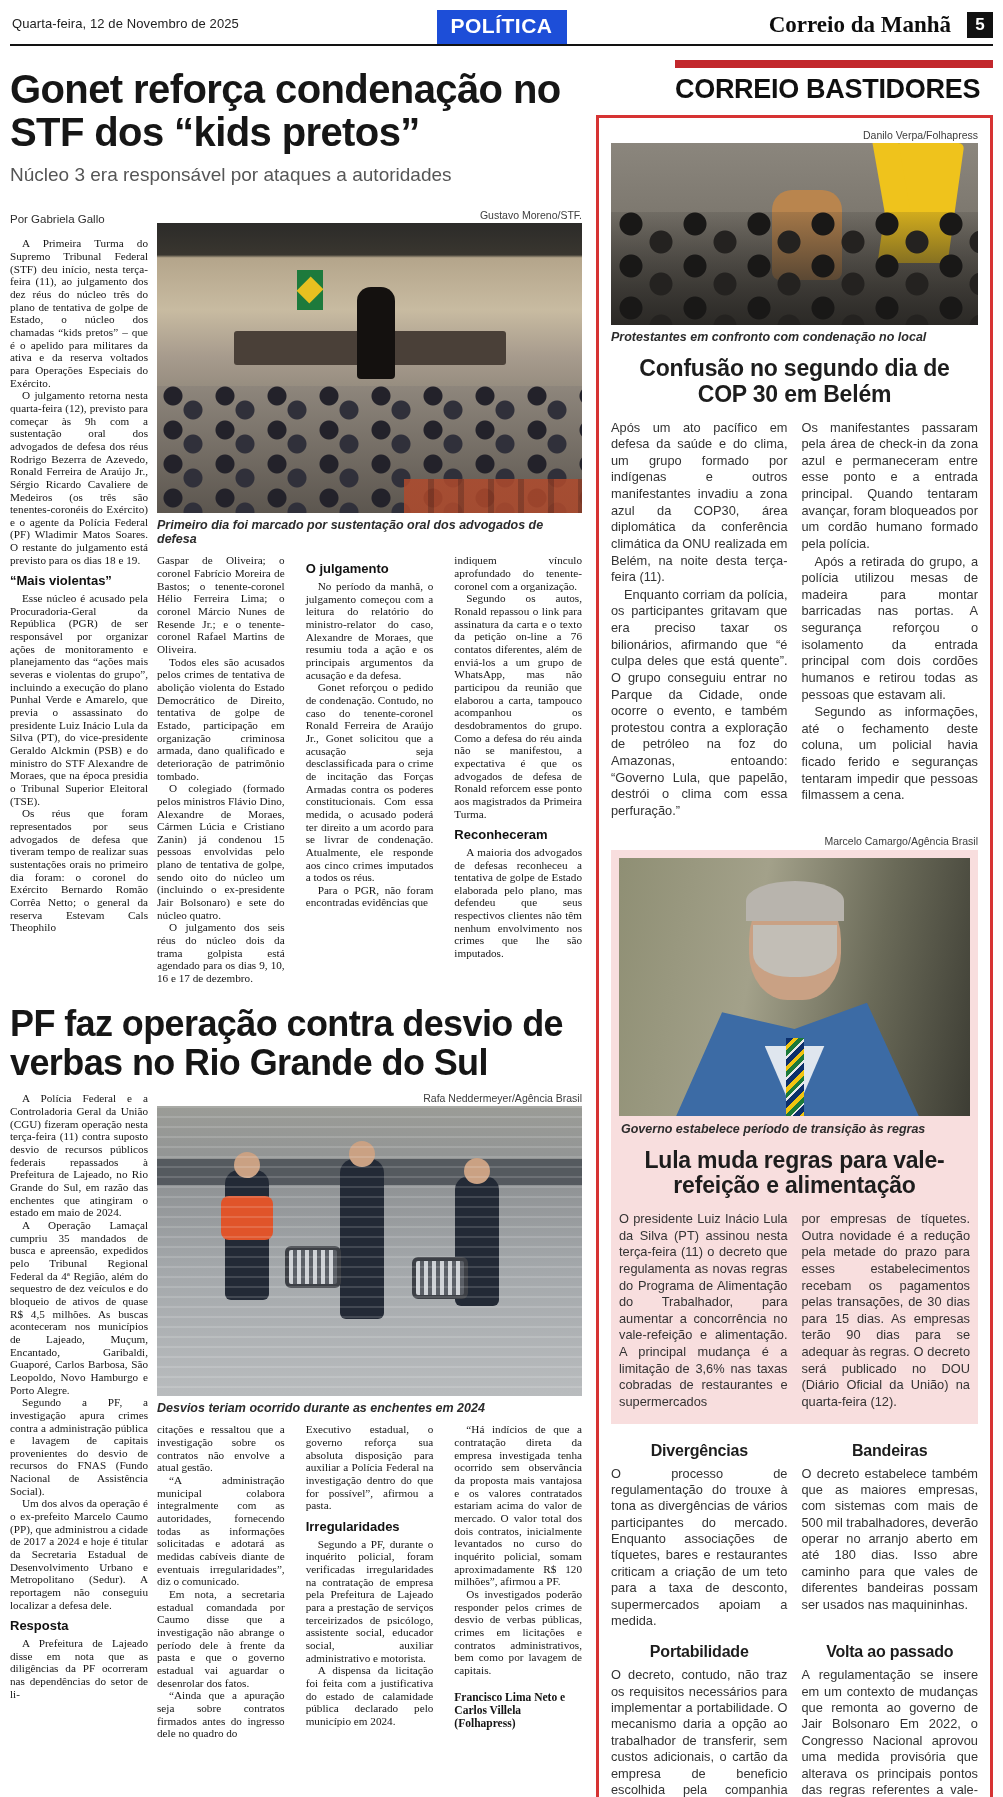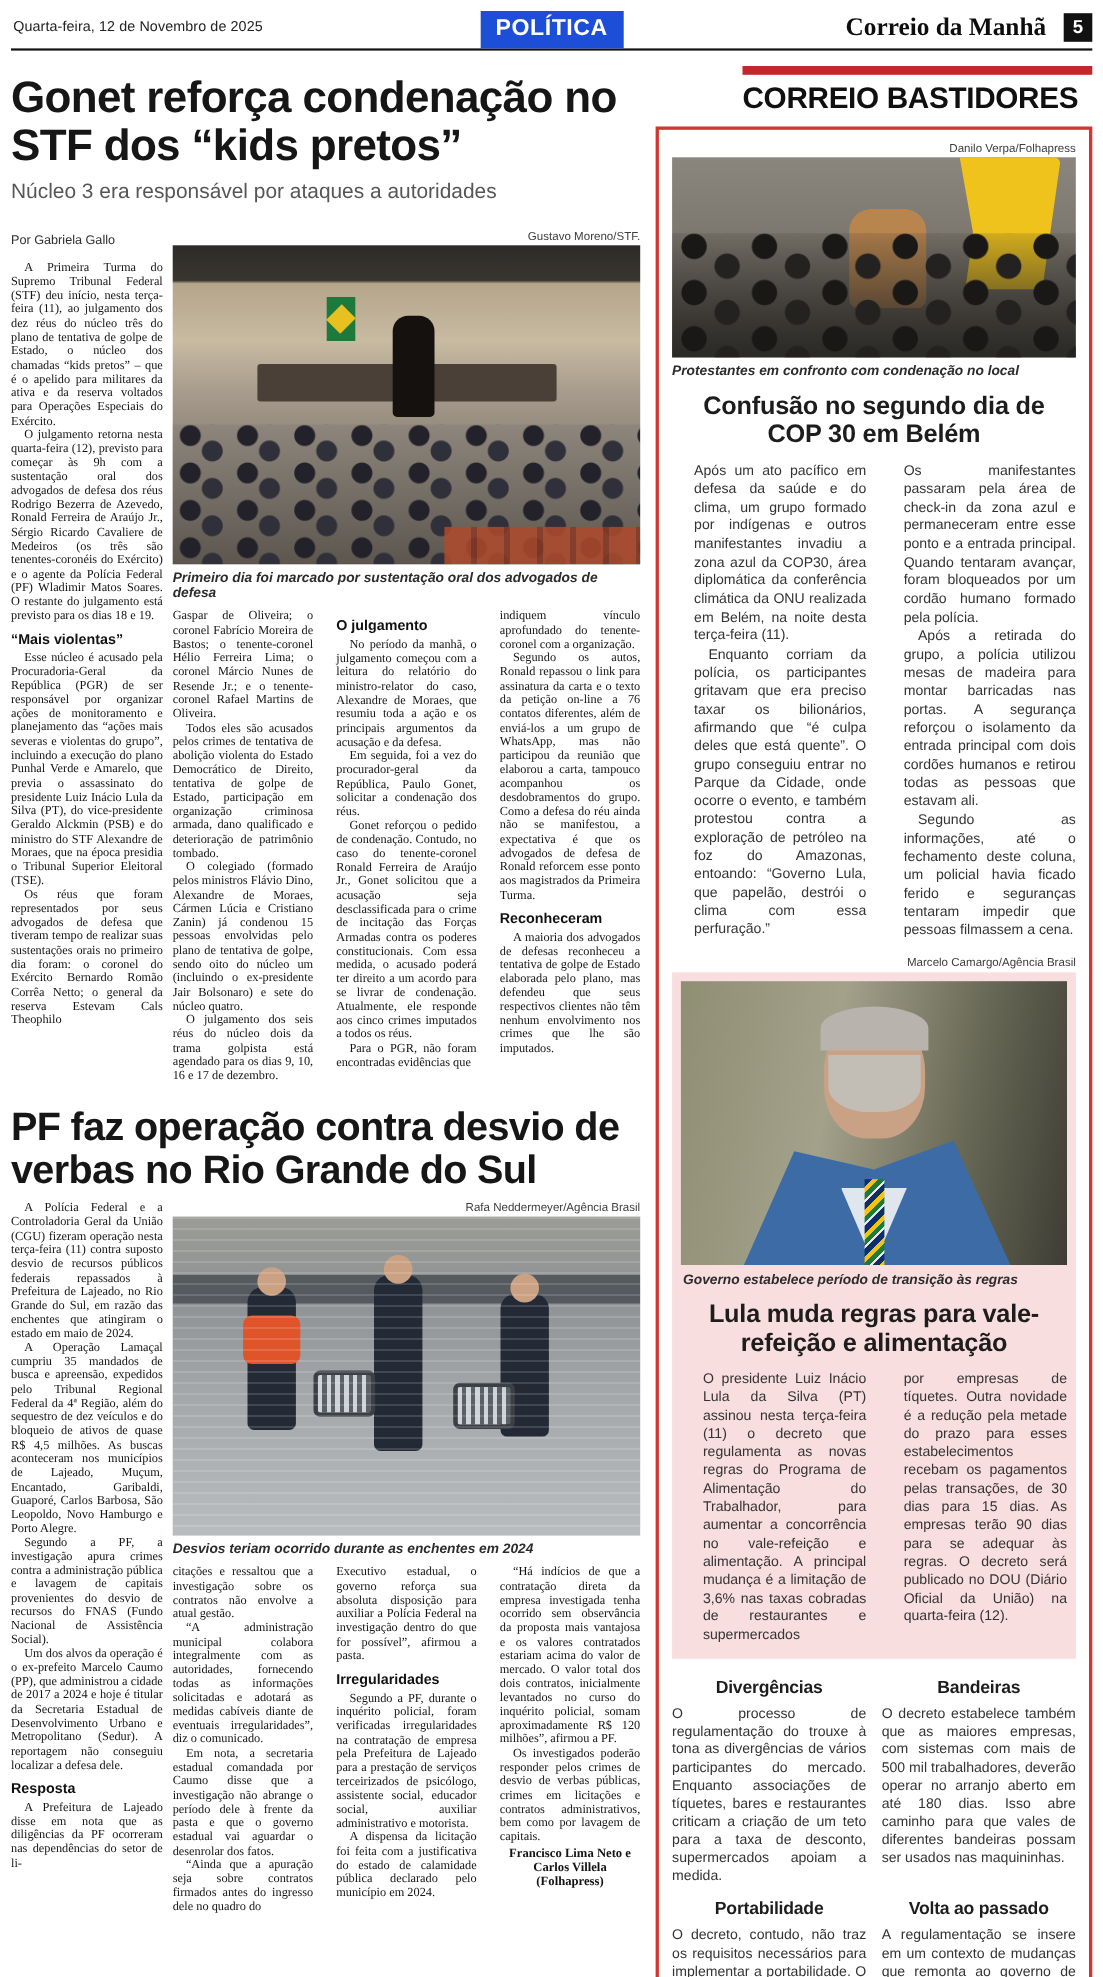--- a/index.html
+++ b/index.html
@@ -38,21 +38,21 @@
   .threecols { display:flex; gap:21px; margin-top:8px; }
   .threecols > div { flex:1; min-width:0; }
 
   .credit { font-size:10.5px; color:#3d3d3d; text-align:right; margin-bottom:2px; }
   figcaption, .caption { font-size:12.5px; font-weight:700; font-style:italic; color:#2c2c2c; margin:5px 0 8px; }
 
   .serifcol { font-family:"Liberation Serif", serif; font-size:11.2px; line-height:1.13; color:#141414; text-align:justify; }
   .serifcol p { text-indent:12px; }
   .serifcol p.noind { text-indent:0; }
   .serifcol h4 { font-family:"Liberation Sans", sans-serif; font-size:13px; font-weight:700; color:#111; margin:8px 0 3px; text-indent:0; }
-  .serifcol p.sig { text-indent:0; text-align:center; font-weight:700; margin-top:2px; font-size:11.5px; }
+  .serifcol p.sig { text-indent:0; text-align:left; font-weight:700; margin-top:14px; font-size:11.5px; }
 
   
   figure.photo { position:relative; overflow:hidden; width:100%; display:block; }
   .ph-courtroom { height:290px;
     background:linear-gradient(180deg,#2c2b29 0%,#39362f 11%,#b4a58b 12%,#c8bba1 30%,#a79b8d 46%,#8e8679 62%,#746c63 100%); }
   .ct-bench { position:absolute; left:18%; right:18%; top:37%; height:34px; background:#4a4038; border-radius:3px; }
   .ct-flag { position:absolute; left:33%; top:16%; width:26px; height:40px; background:#1d7a3c; }
   .ct-flag::after { content:""; position:absolute; inset:10px 4px; background:#e8c020; transform:rotate(45deg); }
   .ct-judge { position:absolute; left:47%; top:22%; width:38px; height:92px; background:#14110f; border-radius:14px 14px 4px 4px; }
   .ct-crowd { position:absolute; left:0; right:0; bottom:0; height:44%;
@@ -108,21 +108,21 @@
   .lu-beard { position:absolute; left:50%; top:26%; transform:translateX(-50%); width:84px; height:52px;
     background:#c2beb6; border-radius:0 0 44% 44%; }
 
   
   .bast-head { width:318px; margin-left:auto; margin-bottom:10px; }
   .bast-redbar { height:8px; background:#c2272c; margin-bottom:6px; }
   .bast-title { font-size:27px; font-weight:800; letter-spacing:-.3px; color:#101010; }
   .bast-box { border:3px solid #d63333; padding:11px 12px 14px; background:#fff; }
   .bast-box h3 { font-size:23px; font-weight:600; text-align:center; line-height:1.12; color:#1d1d1d; margin:12px 6px 12px; letter-spacing:-.2px; }
   .twocol { display:flex; gap:14px; }
-  .twocol > div { flex:1; min-width:0;margin-left:20px; }
+  .twocol > div { flex:1; min-width:0; }
   .sanscol { font-size:12.8px; line-height:1.3; color:#333; text-align:justify; }
   .sanscol p { text-indent:13px; margin:0 0 1px; }
   .sanscol p.noind, .sanscol p:first-child { text-indent:0; }
   .sanscol p.noind { text-indent:0; }
   .story2credit { margin-top:14px; }
   .pinkbox { background:#f8dede; padding:8px 8px 12px; margin-top:3px; }
   .pinkbox figcaption { margin:6px 2px 4px; }
   .sections { display:grid; grid-template-columns:1fr 1fr; column-gap:14px; row-gap:10px; margin-top:14px; }
   .sec h5 { font-size:16px; font-weight:600; text-align:center; color:#1d1d1d; margin:4px 0 6px; letter-spacing:-.2px; }
   .sec p { font-size:12.8px; line-height:1.28; color:#333; text-align:justify; }
@@ -171,21 +171,20 @@
           <div class="threecols">
             <div class="serifcol">
                 <p class="noind">Gaspar de Oliveira; o coronel Fabrício Moreira de Bastos; o tenente-coronel Hélio Ferreira Lima; o coronel Márcio Nunes de Resende Jr.; e o tenente-coronel Rafael Martins de Oliveira.</p>
                 <p>Todos eles são acusados pelos crimes de tentativa de abolição violenta do Estado Democrático de Direito, tentativa de golpe de Estado, participação em organização criminosa armada, dano qualificado e deterioração de patrimônio tombado.</p>
                 <p>O colegiado (formado pelos ministros Flávio Dino, Alexandre de Moraes, Cármen Lúcia e Cristiano Zanin) já condenou 15 pessoas envolvidas pelo plano de tentativa de golpe, sendo oito do núcleo um (incluindo o ex-presidente Jair Bolsonaro) e sete do núcleo quatro.</p>
                 <p>O julgamento dos seis réus do núcleo dois da trama golpista está agendado para os dias 9, 10, 16 e 17 de dezembro.</p>
               </div>
             <div class="serifcol">
                 <h4>O julgamento</h4>
                 <p>No período da manhã, o julgamento começou com a leitura do relatório do ministro-relator do caso, Alexandre de Moraes, que resumiu toda a ação e os principais argumentos da acusação e da defesa.</p>
-                <p>Em seguida, foi a vez do procurador-geral da República, Paulo Gonet, solicitar a condenação dos réus.</p>
                 <p>Gonet reforçou o pedido de condenação. Contudo, no caso do tenente-coronel Ronald Ferreira de Araújo Jr., Gonet solicitou que a acusação seja desclassificada para o crime de incitação das Forças Armadas contra os poderes constitucionais. Com essa medida, o acusado poderá ter direito a um acordo para se livrar de condenação. Atualmente, ele responde aos cinco crimes imputados a todos os réus.</p>
                 <p>Para o PGR, não foram encontradas evidências que</p>
               </div>
             <div class="serifcol">
                 <p class="noind">indiquem vínculo aprofundado do tenente-coronel com a organização.</p>
                 <p>Segundo os autos, Ronald repassou o link para assinatura da carta e o texto da petição on-line a 76 contatos diferentes, além de enviá-los a um grupo de WhatsApp, mas não participou da reunião que elaborou a carta, tampouco acompanhou os desdobramentos do grupo. Como a defesa do réu ainda não se manifestou, a expectativa é que os advogados de defesa de Ronald reforcem esse ponto aos magistrados da Primeira Turma.</p>
                 <h4>Reconheceram</h4>
                 <p>A maioria dos advogados de defesas reconheceu a tentativa de golpe de Estado elaborada pelo plano, mas defendeu que seus respectivos clientes não têm nenhum envolvimento nos crimes que lhe são imputados.</p>
               </div>
           </div>

